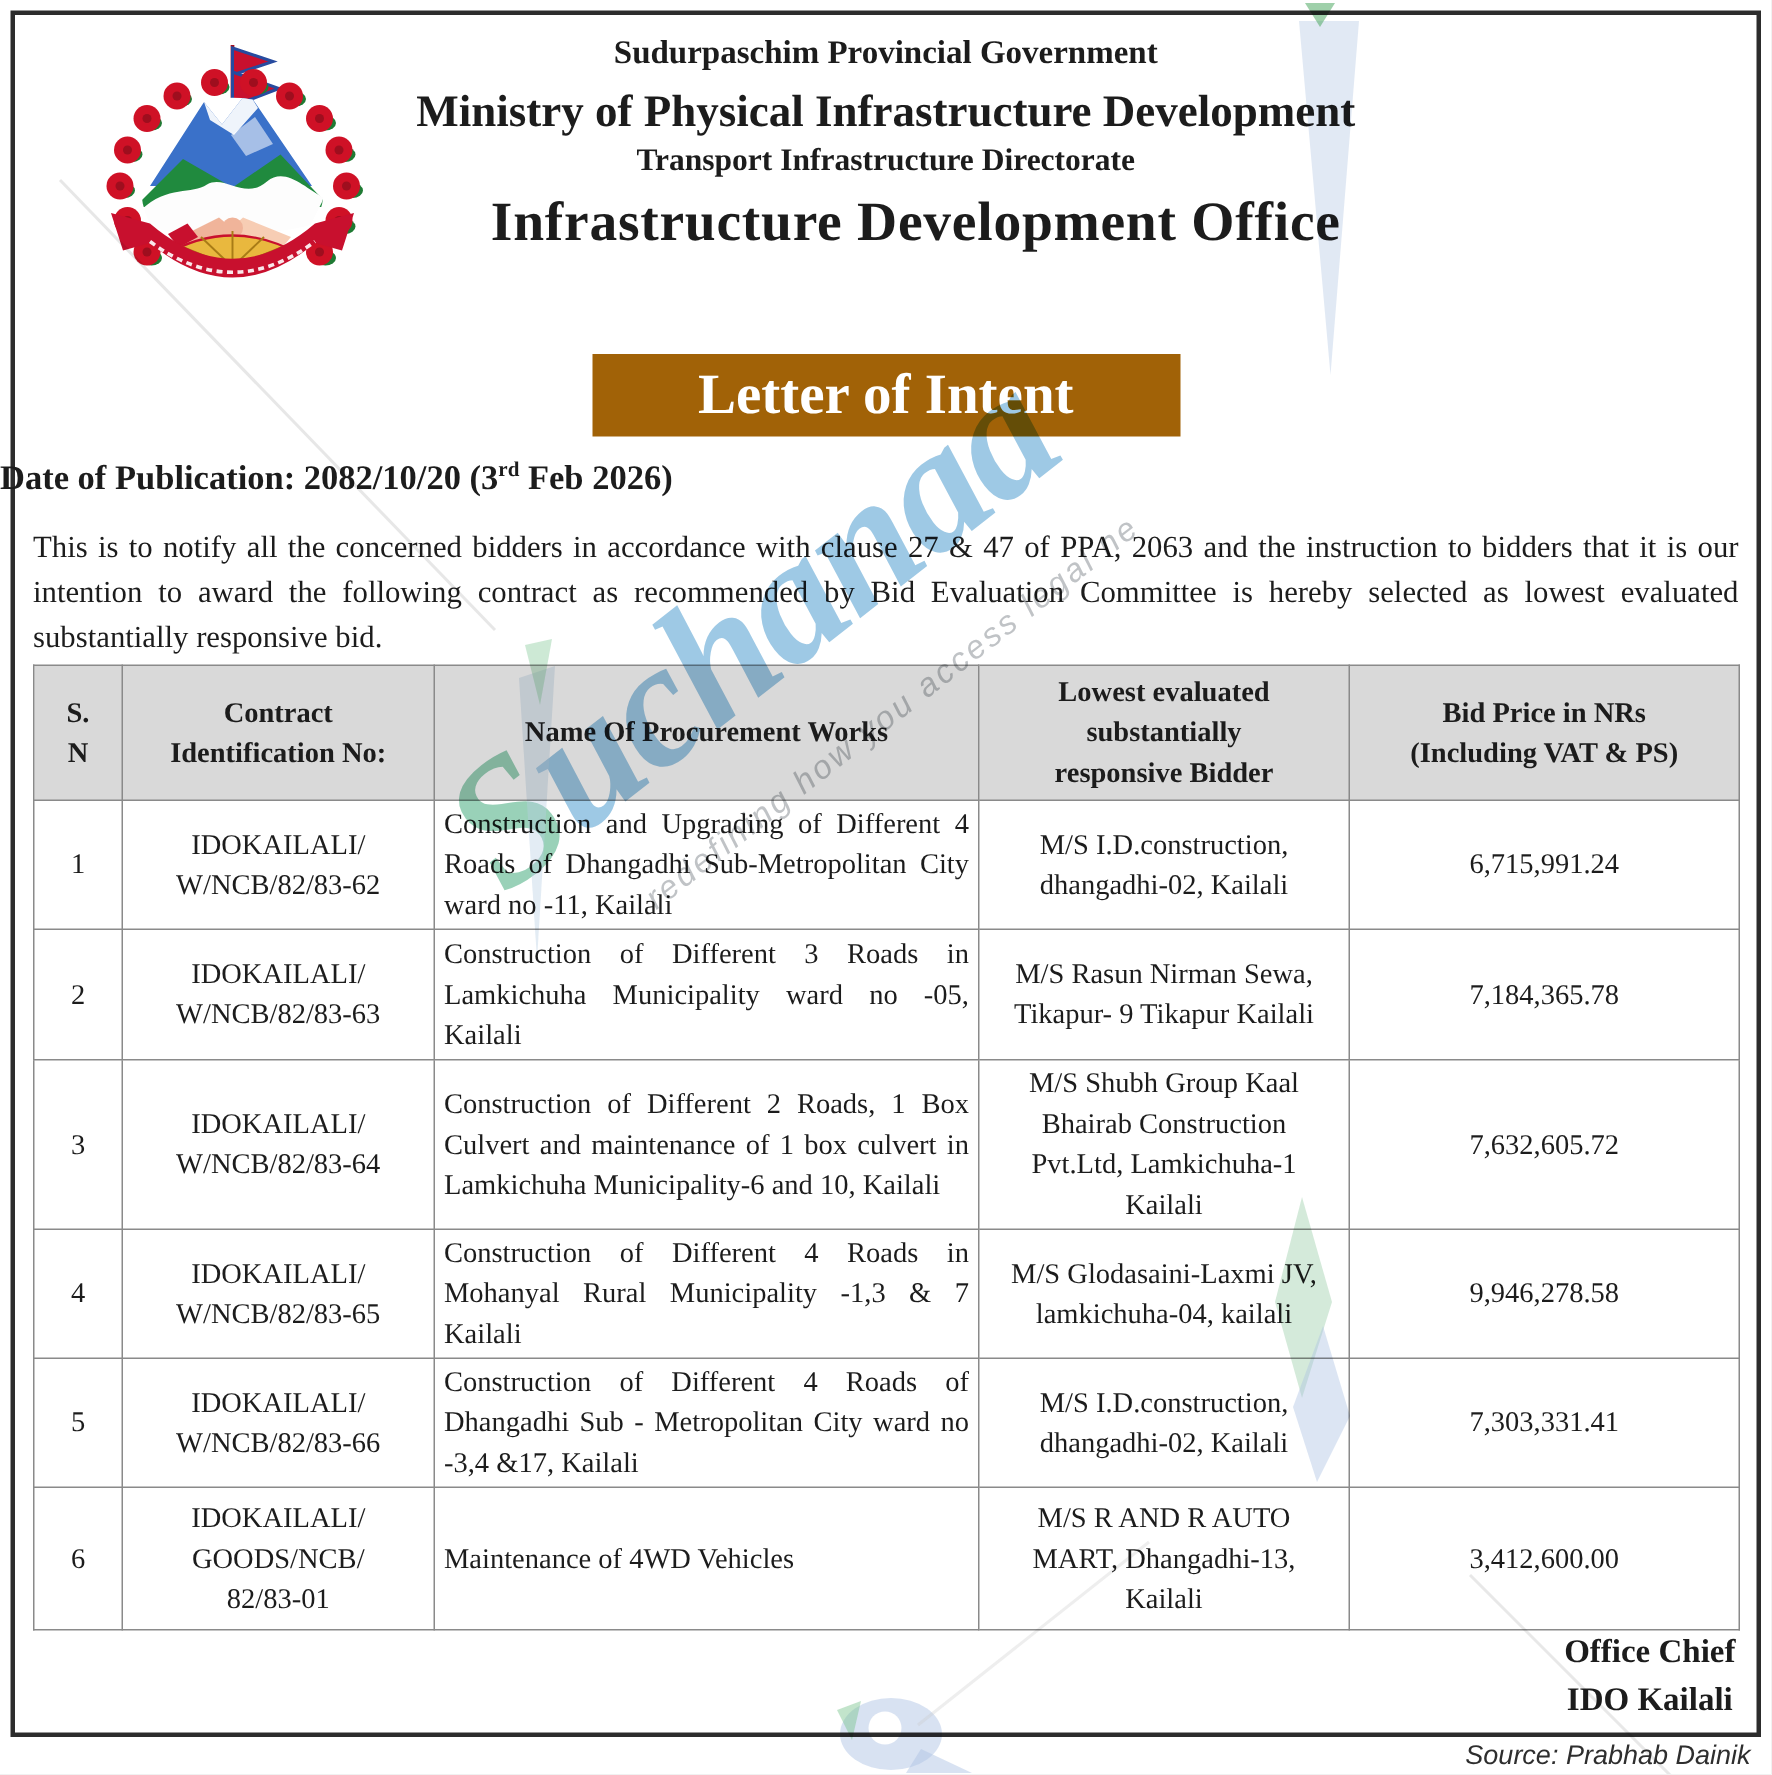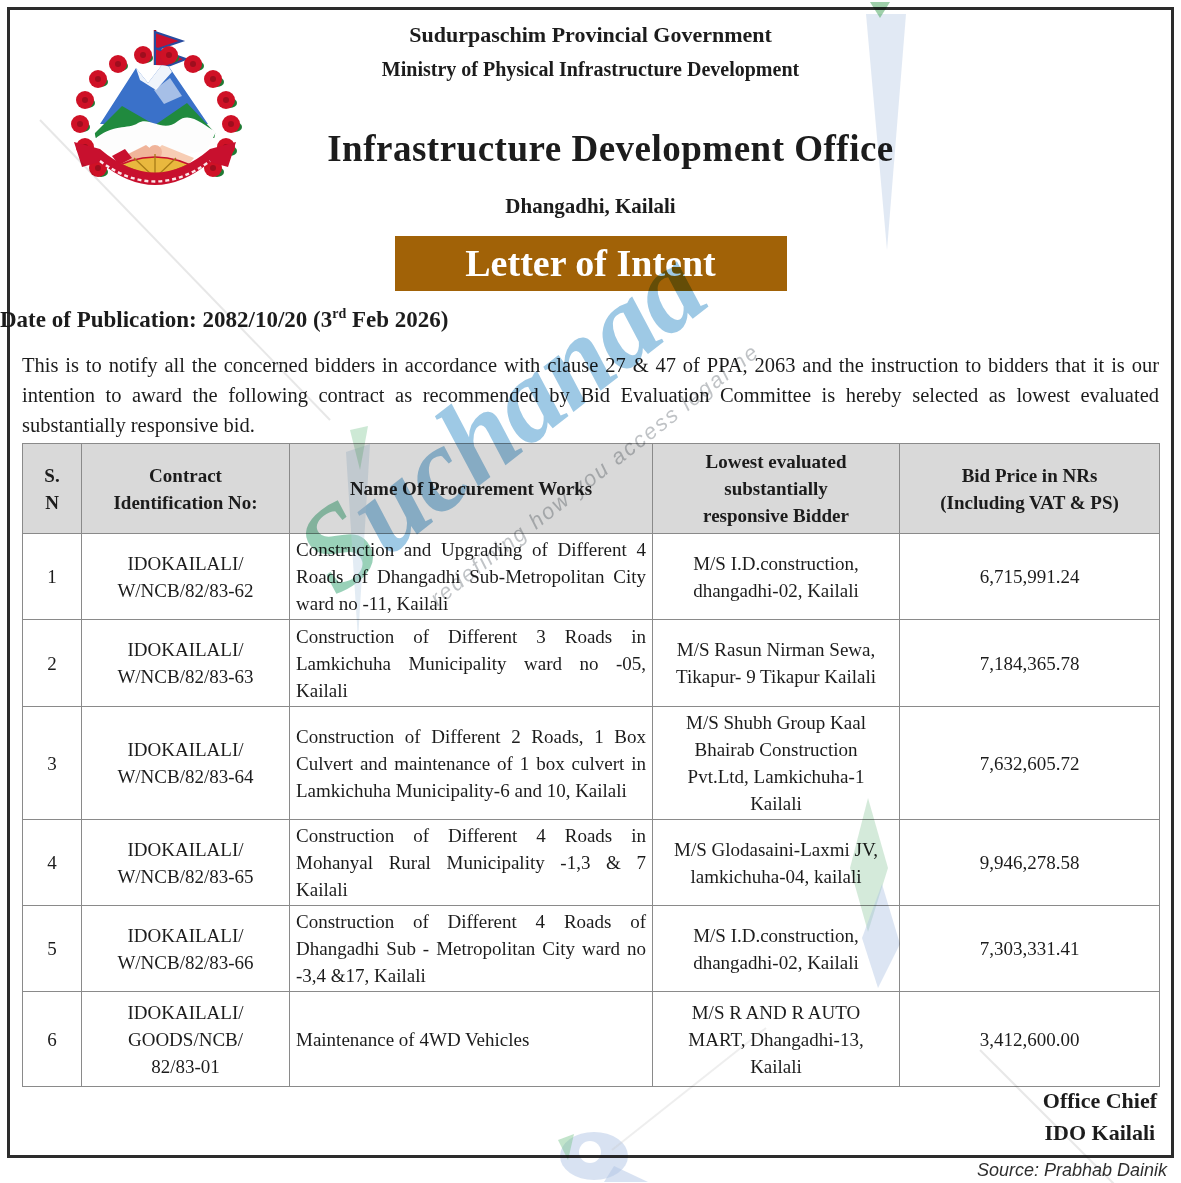--- a/index.html
+++ b/index.html
@@ -5,21 +5,21 @@
   html,body{margin:0;padding:0;background:#e8e8e8;}
   .page{
     position:relative;width:1181px;height:1183px;background:#ffffff;
     font-family:"Liberation Serif","DejaVu Serif",serif;color:#1c1c1c;
     overflow:hidden;margin:0 auto;
   }
   .frame{position:absolute;left:7px;top:7px;right:7px;bottom:25px;border:3px solid #2c2c2c;pointer-events:none;}
   
   .hline{position:absolute;left:0;right:0;text-align:center;font-weight:bold;}
   .h1{top:22px;font-size:22px;}
-  .h2{top:58px;font-size:20px;}
+  .h2{top:58px;font-size:30px;}
   .h3{top:94px;font-size:21px;}
   .office{top:127px;font-size:37px;letter-spacing:.5px;padding-left:40px;}
   .loc{top:194px;font-size:21px;}
   .emblem{position:absolute;left:66px;top:26px;width:178px;height:168px;}
   
   .banner{position:absolute;left:50%;transform:translateX(-50%);top:236px;width:392px;height:55px;
     background:#a16207;color:#fff;font-size:38px;font-weight:bold;text-align:center;line-height:55px;}
   .pubdate{position:absolute;left:0;right:0;top:306px;text-align:left;font-size:23px;font-weight:bold;}
   .pubdate sup{font-size:14px;}
   
@@ -139,22 +139,22 @@
     </g>
 
     <g>
       <path d="M8,116 L34,123 Q89,170 144,123 L170,116 L162,141 L144,136 Q89,182 34,136 L16,141 Z" fill="#c8102e"></path>
       <path d="M34,135 Q89,176 144,135" stroke="rgba(255,255,255,0.9)" stroke-width="2.4" stroke-dasharray="4 3" fill="none"></path>
     </g>
   </svg>
 
   <div class="hline h1">Sudurpaschim Provincial Government</div>
   <div class="hline h2">Ministry of Physical Infrastructure Development</div>
+  <div class="hline h3">Transport Infrastructure Directorate</div>
   <div class="hline office">Infrastructure Development Office</div>
-  <div class="hline loc">Dhangadhi, Kailali</div>
 
   <div class="banner">Letter of Intent</div>
 
   <div class="pubdate"><span>Date of Publication: 2082/10/20 (3</span><sup>rd</sup><span> Feb 2026)</span></div>
 
   <div class="intro">This is to notify all the concerned bidders in accordance with clause 27 &amp; 47 of PPA, 2063 and the instruction to bidders that it is our intention to award the following contract as recommended by Bid Evaluation Committee is hereby selected as lowest evaluated substantially responsive bid.</div>
 
   <table class="tbl">
     <colgroup>
         <col style="width:59px">

